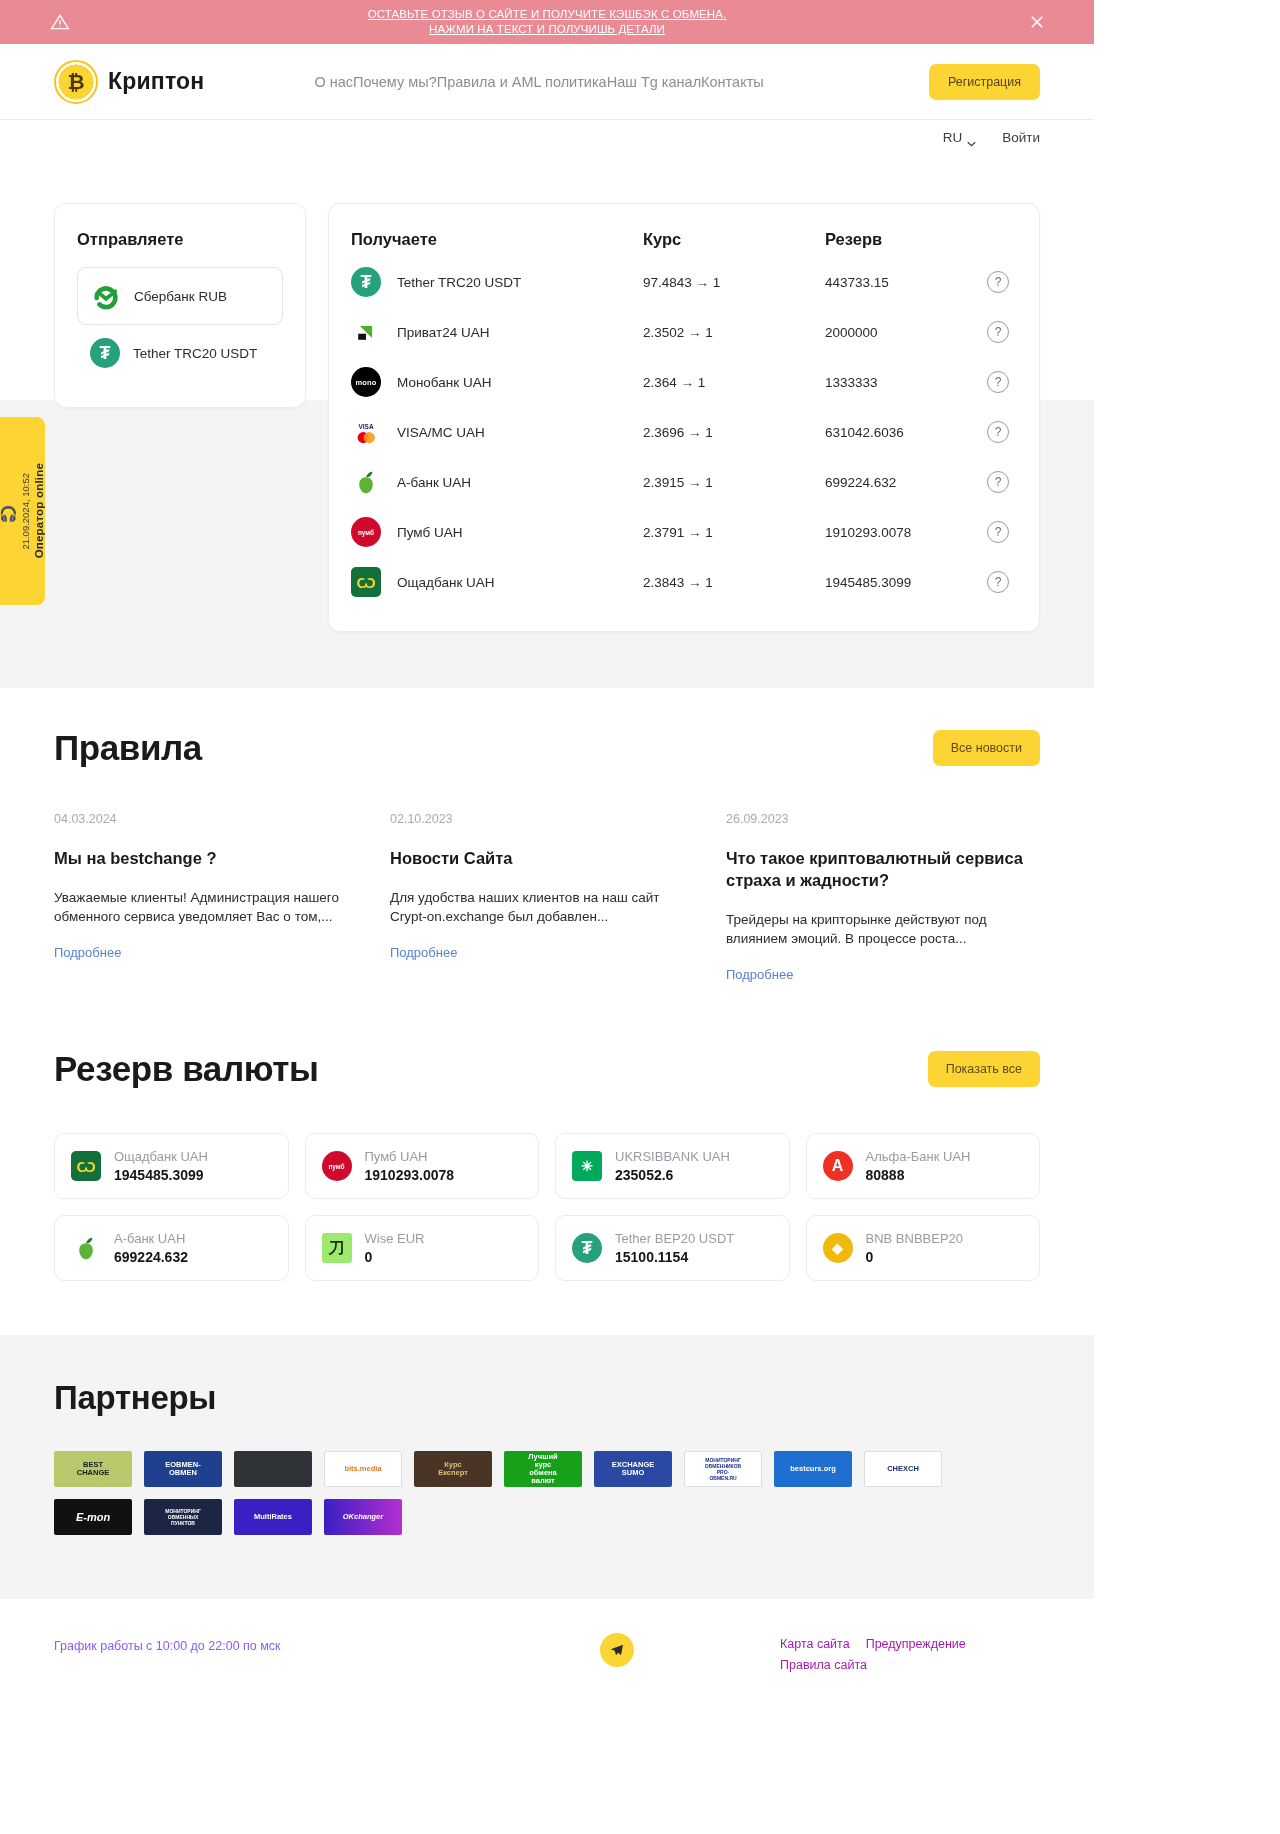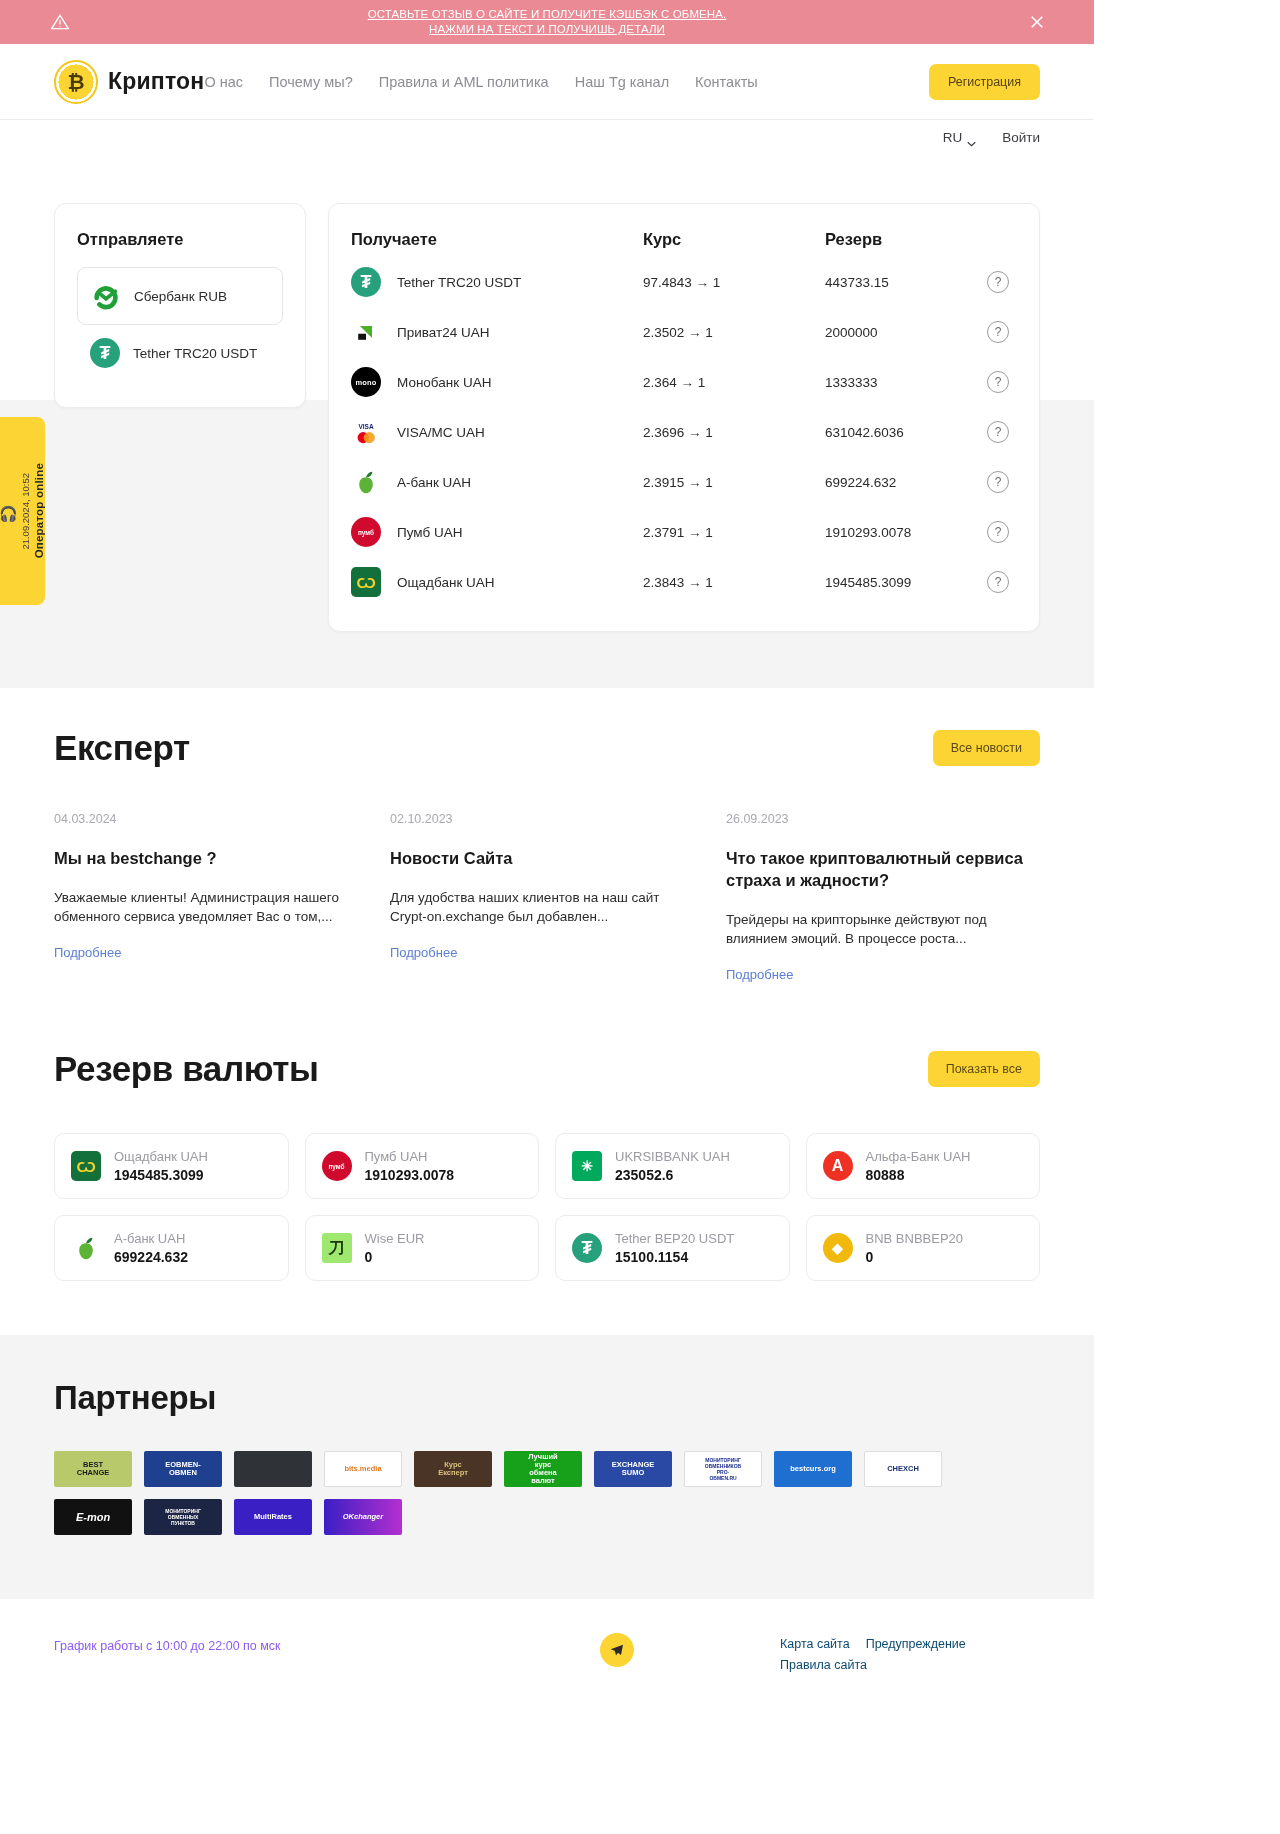--- a/index.html
+++ b/index.html
@@ -49,21 +49,21 @@
   .brand { display: flex; align-items: center; gap: 10px; }
   .brand-mark {
     width: 44px; height: 44px; border-radius: 50%;
     background: radial-gradient(circle at 50% 50%, #fcd535 0 62%, #fff 62% 72%, #fcd535 72% 100%);
     display: flex; align-items: center; justify-content: center;
     font-size: 21px; font-weight: bold; color: #4a3a05;
     border: 2px solid #f5c518;
   }
   .brand-name { font-size: 23px; font-weight: 700; letter-spacing: .2px; }
 
-  .nav { display: flex; align-items: flex-start; gap: 26px; }
+  .nav { display: flex; align-items: flex-start; margin-left: 110px; }
   .nav a {
     font-size: 14.5px; color: #8d8d94; text-decoration: none; white-space: nowrap;
   }
   .register-btn {
     margin-left: auto;
     background: #fcd535;
     color: #55421c;
     border: none;
     border-radius: 7px;
     font-size: 12.5px;
@@ -229,21 +229,21 @@
     display: flex; align-items: flex-start;
   }
   .footer-schedule { font-size: 12.5px; color: #8b5cf6; flex: none; width: 400px; padding-top: 6px; }
   .footer-social { flex: 1; display: flex; justify-content: center; }
   .tg-btn {
     width: 34px; height: 34px; border-radius: 50%;
     background: #fcd535; display: flex; align-items: center; justify-content: center;
     cursor: pointer;
   }
   .footer-links { width: 260px; display: flex; flex-wrap: wrap; gap: 7px 16px; padding-top: 4px; }
-  .footer-links a { font-size: 12.5px; color: #0c4a6e; text-decoration: none; cursor: pointer; }
+  .footer-links a { font-size: 12.5px; color: #a21caf; text-decoration: none; cursor: pointer; }
 </style>
 </head>
 <body>
 
 <div class="announce">
   <span class="announce-warn">
     <svg viewBox="0 0 24 24" width="20" height="20" fill="none" stroke="currentColor" stroke-width="1.6">
       <path d="M12 4 L22 20 L2 20 Z"></path>
         <path d="M12 10 v5"></path>
         <circle cx="12" cy="17.4" r=".7" fill="currentColor" stroke="none"></circle>
@@ -423,21 +423,21 @@
         <div class="help-cell">
             <span class="help-circle">?</span>
           </div>
       </div>
     </div>
   </div>
 </div>
 
 <div class="news-section">
   <div class="section-head">
-    <div class="section-title">Експерт</div>
+    <div class="section-title">Правила</div>
     <button class="pill-btn">Все новости</button>
   </div>
   <div class="news-grid">
     <div class="news-card">
       <div class="news-date">04.03.2024</div>
       <div class="news-title">Мы на bestchange ?</div>
       <div class="news-excerpt">Уважаемые клиенты! Администрация нашего обменного сервиса уведомляет Вас о том,...</div>
       <a class="news-more">Подробнее</a>
     </div>
     <div class="news-card">

